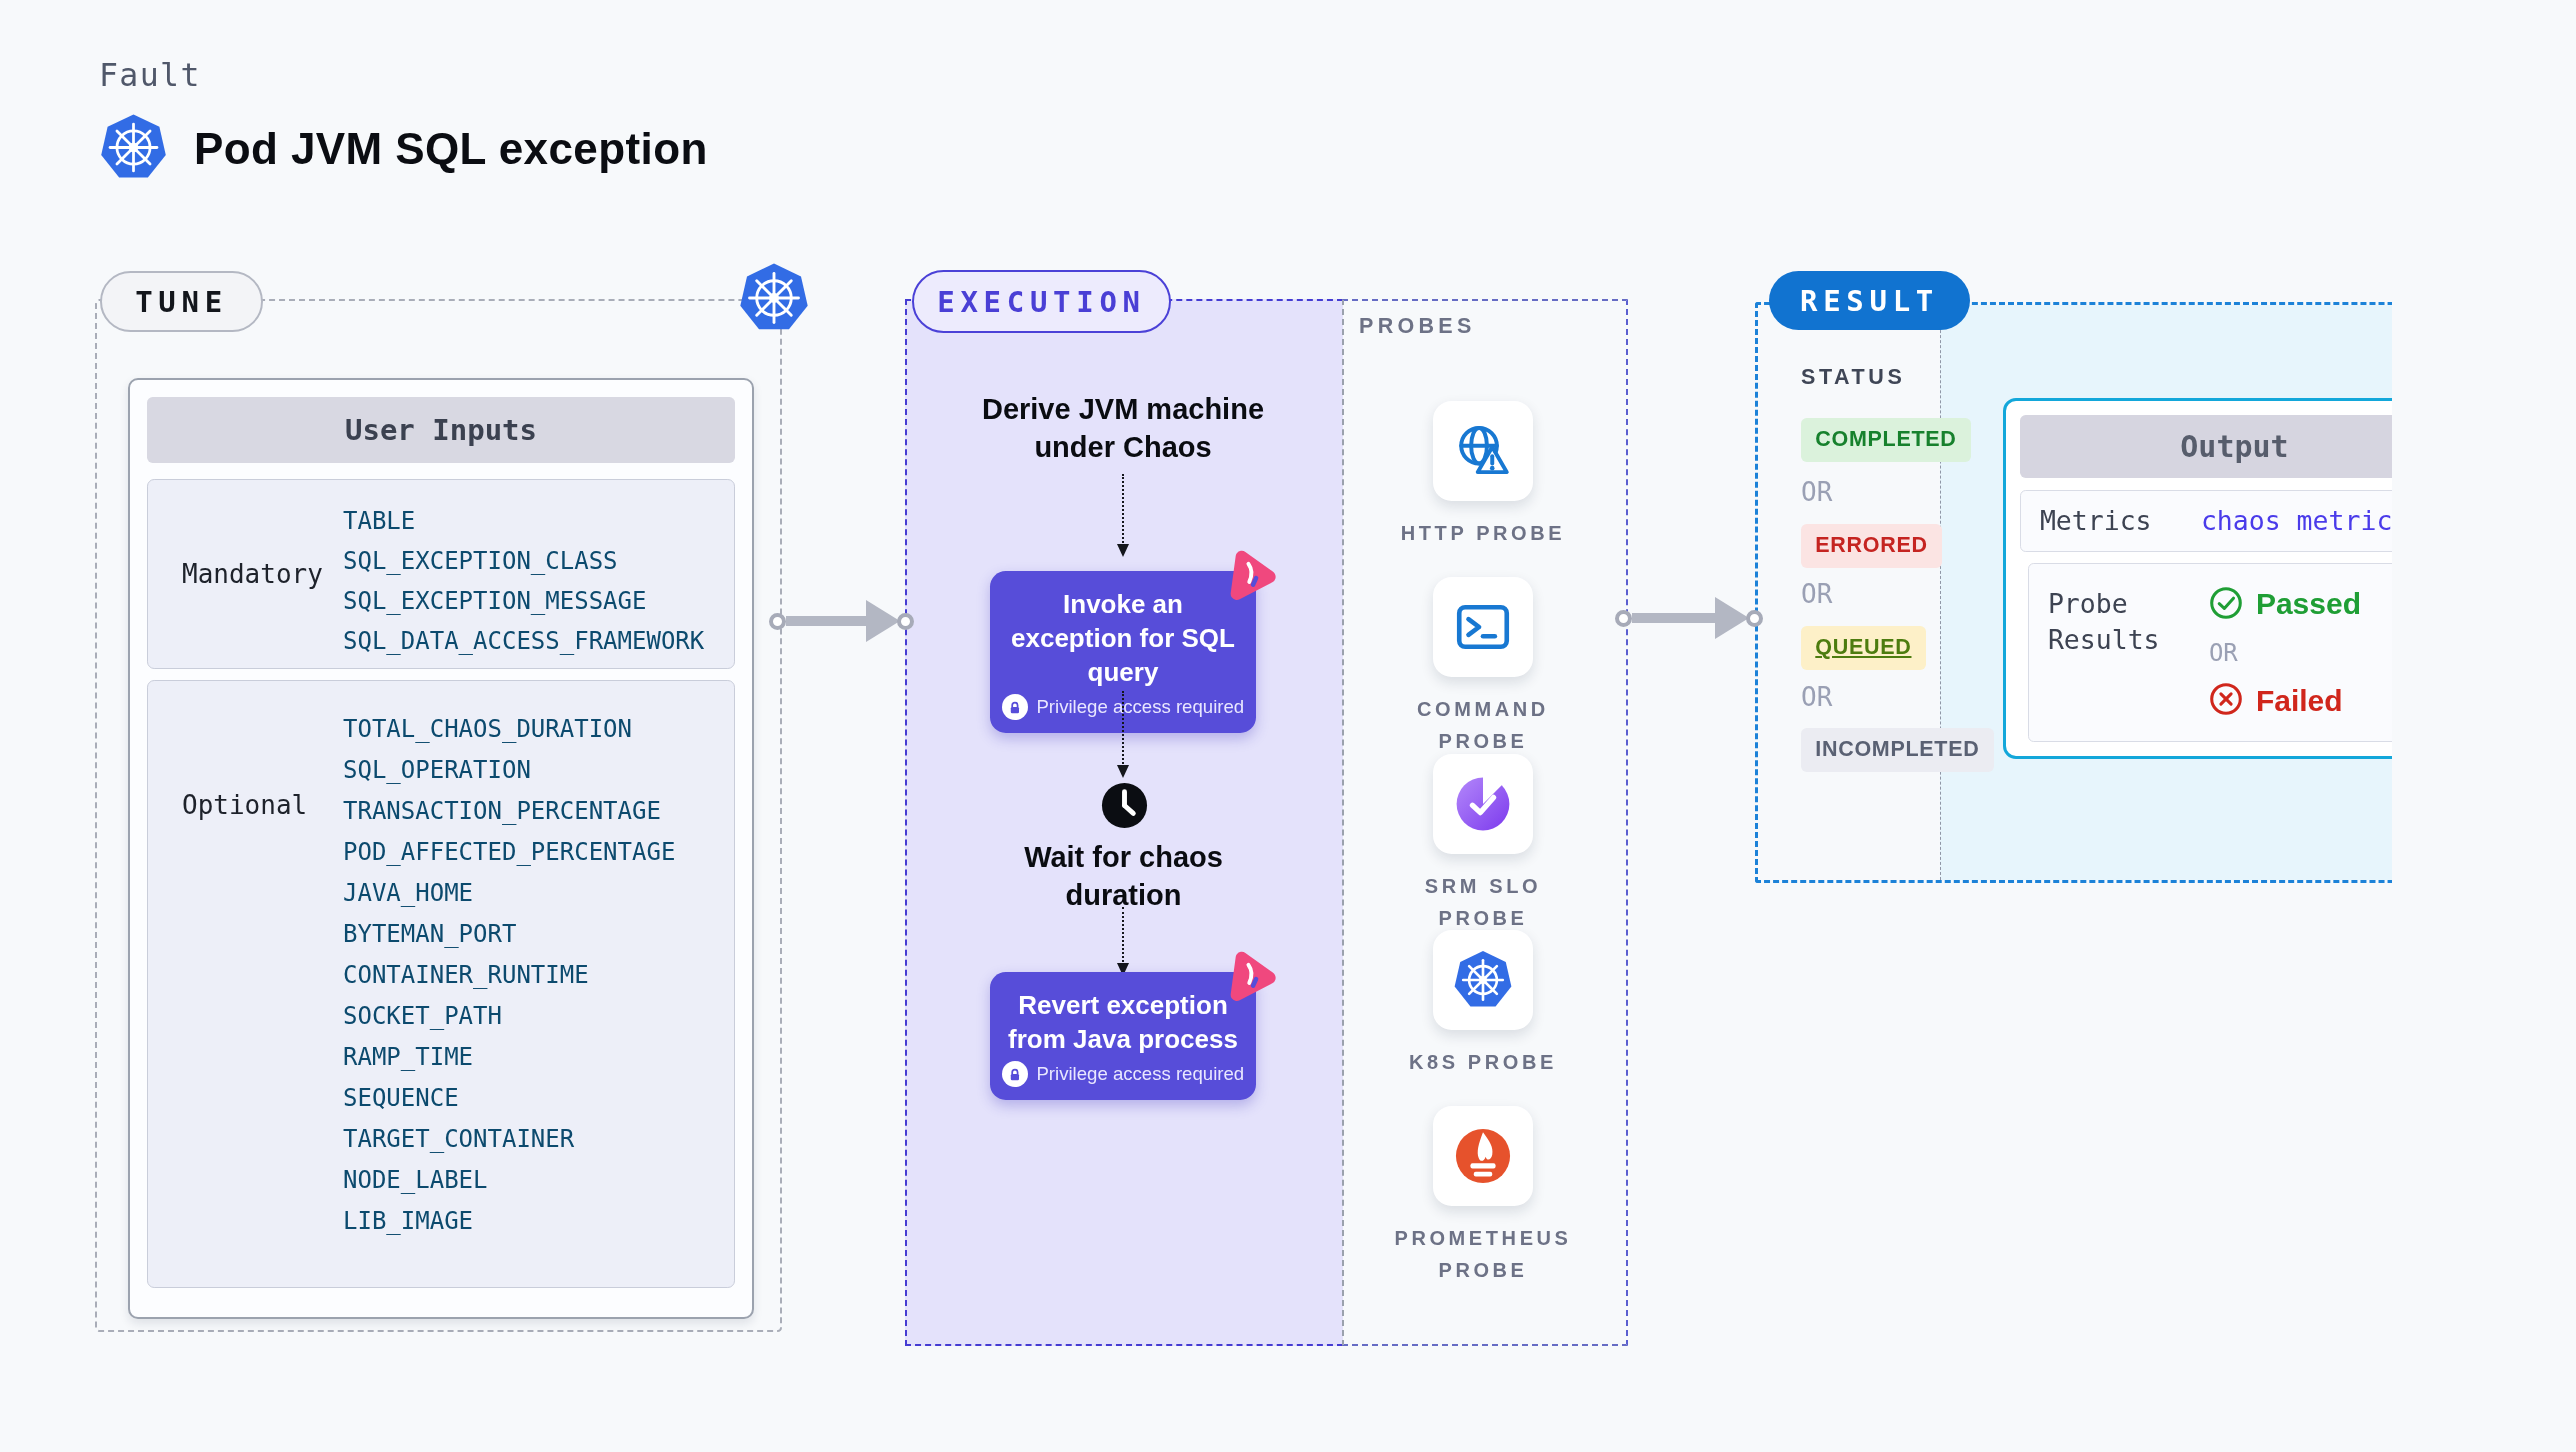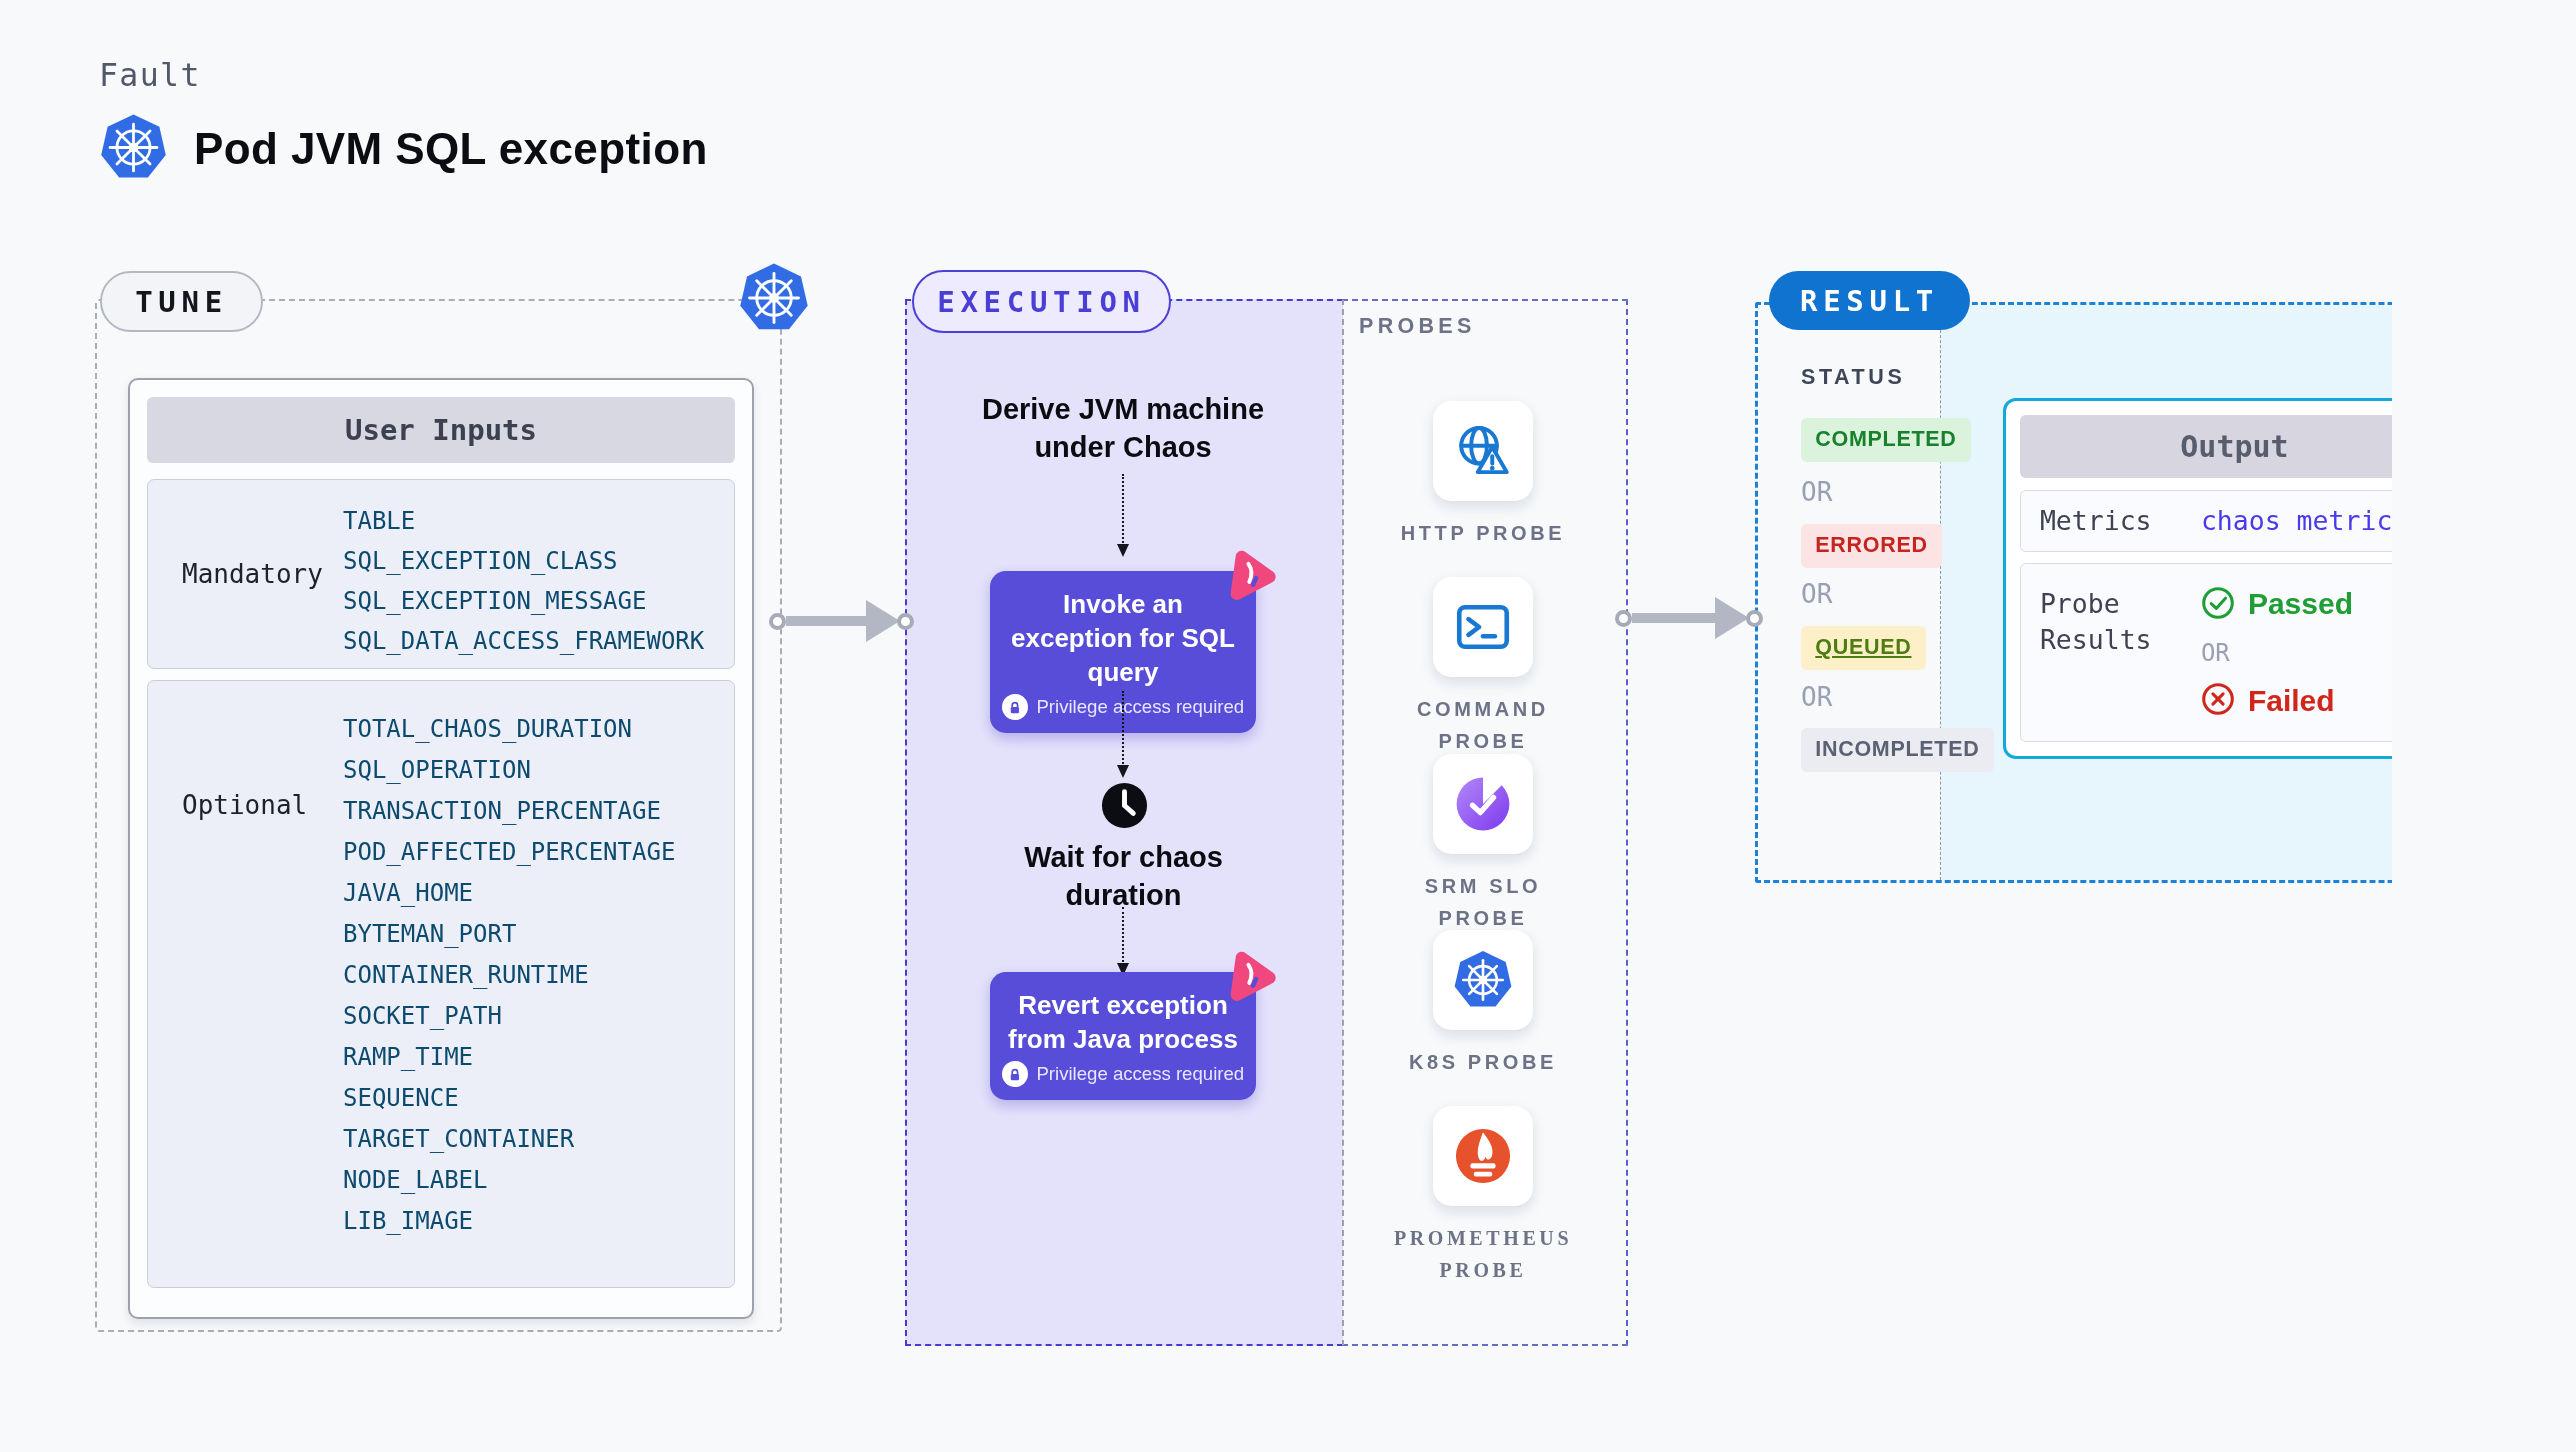--- a/index.html
+++ b/index.html
@@ -90,21 +90,21 @@
   .or-1{top:477px;} .or-2{top:579px;} .or-3{top:682px;}
 
   .output-card{left:2003px;top:398px;width:463px;background:#ffffff;border:3.6px solid #13a7da;border-radius:13px;
       padding:14.3px;box-sizing:border-box;z-index:3;}
   .output-header{height:63px;background:#d6d5e0;border-radius:5.7px;display:flex;align-items:center;justify-content:center;
       font-size:30px;font-weight:bold;color:#575d6c;}
   .output-row{margin-top:11.5px;background:#fafbfe;border:1.4px solid #d9dce6;border-radius:5.7px;display:flex;}
   .row-metrics{height:60px;align-items:center;padding:0 18.6px;}
   .row-label{width:161px;flex:none;font-size:26.5px;color:#3d4352;line-height:36px;}
   .metrics-value{font-size:26.5px;color:#4a3bea;}
-  .row-probes{padding:21.5px 18.6px;align-items:flex-start;}
+  .row-probes{padding:21.5px 18.6px;align-items:flex-start;margin-left:8px;}
   .pr-right{display:flex;flex-direction:column;}
   .pf-row{display:flex;align-items:center;gap:13px;}
   .pf-text-pass{font-size:30px;font-weight:800;color:#1f9e35;}
   .pf-text-fail{font-size:30px;font-weight:800;color:#d0261c;}
   .pr-or{font-size:24px;color:#9aa0b4;margin:15.8px 0;font-family:"DejaVu Sans Mono",monospace;}
 </style>
 </head>
 <body>
 
 <div id="canvas">
@@ -318,21 +318,21 @@
             <line x1="50" y1="50" x2="71" y2="29"></line>
           <line x1="50" y1="50" x2="29" y2="71"></line>
             <line x1="50" y1="50" x2="71" y2="71"></line>
         </g>
         <circle cx="50" cy="50" r="6" fill="#ffffff"></circle>
       </svg>
     </div>
     <div class="probe-label">K8S PROBE</div>
   </div>
 
-  <div class="probe-item" style="top:1106px;font-family:Liberation Serif, serif;">
+  <div class="probe-item" style="top:1106px;">
     <div class="probe-card">
       <svg width="66" height="66" viewBox="0 0 100 100">
         <circle cx="50" cy="50" r="41" fill="#e6522c"></circle>
         <path d="M 50 14 C 60 28 66 36 64 48 C 62.5 56 56 58 54 51 C 52 58 46 60 43.5 53 C 40 44 43 32 50 14 Z" fill="#ffffff"></path>
         <rect x="31" y="61" width="38" height="8" rx="3" fill="#ffffff"></rect>
         <rect x="36" y="74" width="28" height="7" rx="3" fill="#ffffff"></rect>
       </svg>
     </div>
     <div class="probe-label">PROMETHEUS PROBE</div>
   </div>

